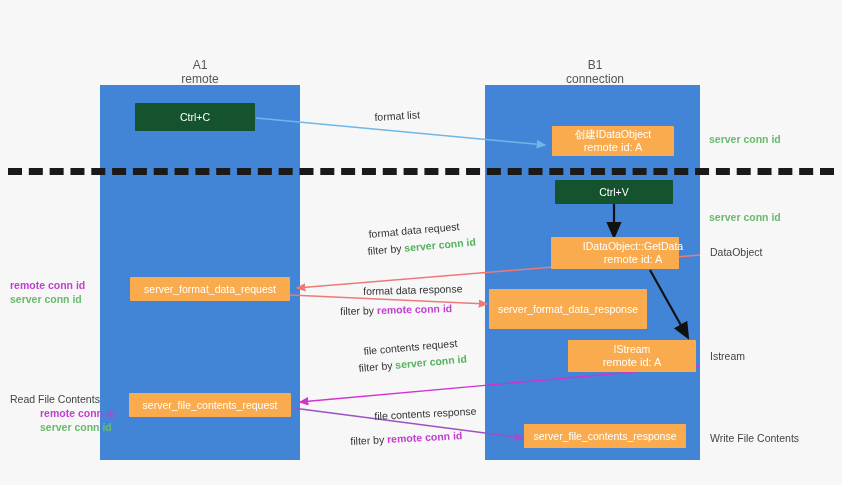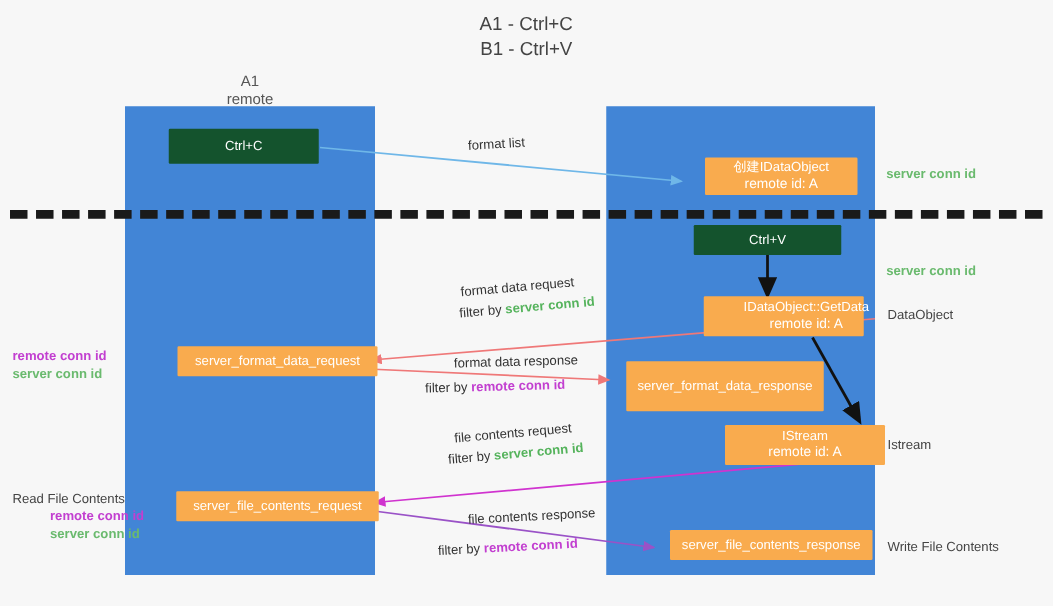--- a/index.html
+++ b/index.html
@@ -57,21 +57,21 @@
     flex-direction: column;
     align-items: center;
     justify-content: center;
     text-align: center;
     color: #ffffff;
     font-size: 10.5px;
     line-height: 13px;
     border-radius: 1px;
     padding: 2px 4px;
   }
-  .node.orange { background: #f9ab4e; margin-left: 12px; }
+  .node.orange { background: #f9ab4e; }
   .node.green  { background: #14532d; }
   .node .sub { font-size: 11px; }
   .side-label {
     position: absolute;
     font-size: 10.5px;
     line-height: 14px;
     color: #444;
     white-space: nowrap;
   }
   .side-label.green { color: #6aba6e; font-weight: bold; }
@@ -92,28 +92,28 @@
     border-top: 7px dashed #1a1a1a;
   }
   .stack { position: absolute; }
   .stack div { white-space: nowrap; }
 </style>
 </head>
 <body>
 
 <div id="canvas">
 
-  <div class="title-block">
-    <div>A1 - Ctrl+C</div>
-    <div>B1 - Ctrl+V</div>
-  </div>
 
   <div class="col-header" style="left:140px; top:58px; width:120px;">
     <div>A1</div>
     <div>remote</div>
+  </div>
+  <div class="col-header" style="left:535px; top:58px; width:120px;">
+    <div>B1</div>
+    <div>connection</div>
   </div>
 
   <div class="lane" style="left:100px; top:85px; width:200px; height:375px;"></div>
   <div class="lane" style="left:485px; top:85px; width:215px; height:375px;"></div>
 
   <svg id="wires" viewBox="0 0 842 485">
     <defs>
       <marker id="ah-blue" markerWidth="7" markerHeight="7" refX="6" refY="3" orient="auto">
         <path d="M0,0 L7,3 L0,6 z" fill="#6fb7e8"></path>
       </marker>

